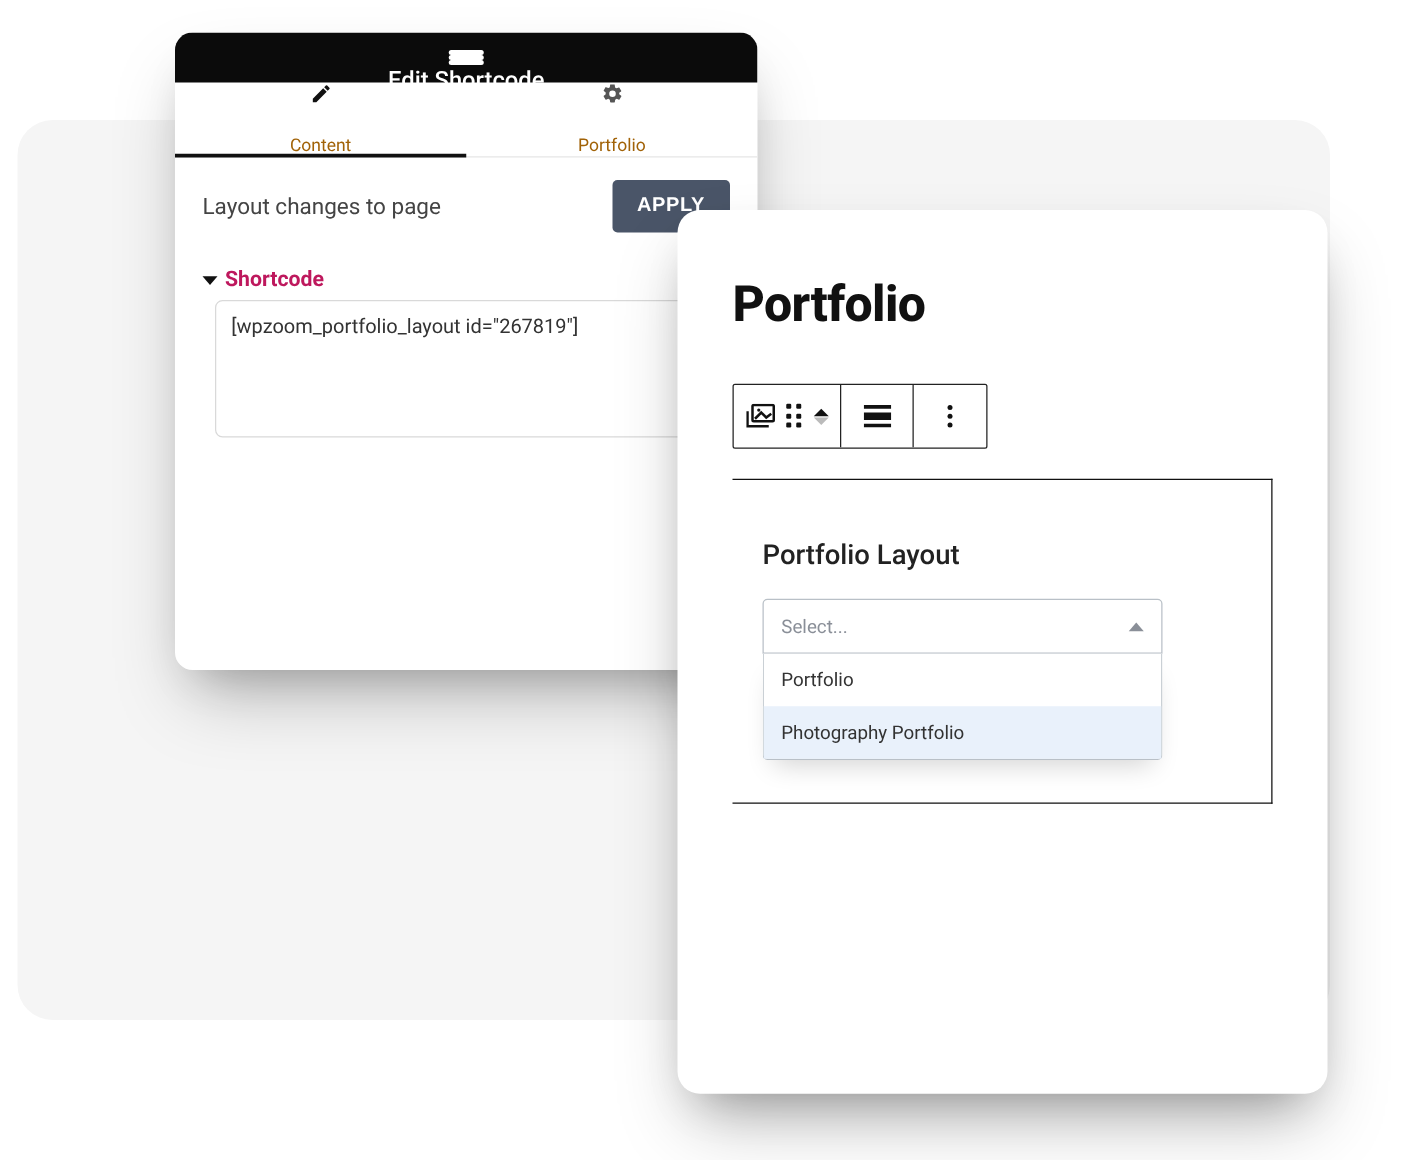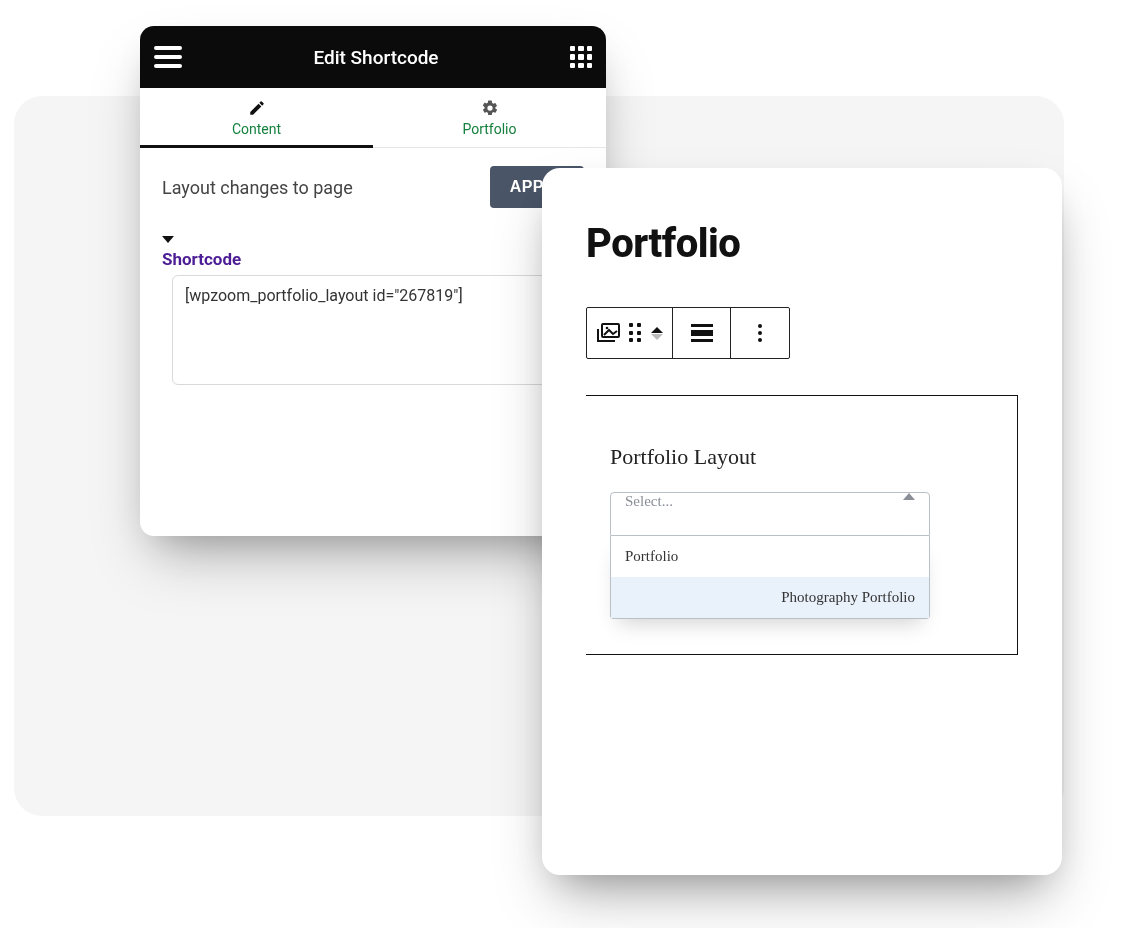--- a/index.html
+++ b/index.html
@@ -19,56 +19,57 @@
   .elementor-panel {
     position: absolute;
     left: 140px; top: 26px;
     width: 466px; height: 510px;
     background: #fff;
     border-radius: 14px;
     box-shadow: 0 30px 60px -12px rgba(0,0,0,0.25), 0 18px 36px -18px rgba(0,0,0,0.25);
     overflow: hidden;
   }
   .ep-header {
-    height: 62px;
+    height: 40px;
     background: #0b0b0b;
     color: #fff;
     display: flex;
     align-items: center;
     justify-content: space-between;
     padding: 14px 14px;
+    flex-direction: column;
   }
   .ep-header .title { font-size: 19px; font-weight: 500; }
   .hamburger { width: 28px; height: 22px; display: flex; flex-direction: column; justify-content: space-between; cursor: pointer; }
   .hamburger span { display: block; height: 4px; width: 100%; background: #fff; border-radius: 2px; }
   .apps-grid { width: 22px; height: 22px; display: grid; grid-template-columns: repeat(3,1fr); grid-template-rows: repeat(3,1fr); gap: 3px; cursor: pointer; }
   .apps-grid span { background: #fff; border-radius: 1px; }
 
   .ep-tabs { display: flex; height: 60px; border-bottom: 1px solid #e6e6e6; }
-  .ep-tab { flex: 1; display: flex; flex-direction: column; align-items: center; justify-content: center; gap: 4px; cursor: pointer; font-size: 14px; color: #15803d; position: relative; }
+  .ep-tab { flex: 1; display: flex; flex-direction: column; align-items: center; justify-content: space-between; gap: 4px; cursor: pointer; font-size: 14px; color: #a16207; position: relative; }
   .ep-tab.active::after { content: ""; position: absolute; left: 0; right: 0; bottom: -1px; height: 3px; background: #111; }
   .ep-tab .ico { width: 18px; height: 18px; color: #111; }
   .ep-tab:not(.active) .ico { color: #555; }
 
   .ep-body { padding: 0; }
   .ep-update {
     display: flex; align-items: center; justify-content: space-between;
     padding: 18px 22px 18px 22px;
   }
   .ep-update-label { font-size: 18px; color: #444; }
   .apply-btn {
     background: #4a5568; color: #fff; border: none;
     padding: 12px 20px; font-size: 16px; font-weight: 600;
     border-radius: 4px; cursor: pointer; letter-spacing: 0.5px;
   }
 
   .ep-section-title {
-    display: flex; align-items: flex-start; gap: 6px;
+    display: flex; align-items: center; gap: 6px;
     padding: 10px 22px 6px 22px;
-    font-size: 17px; font-weight: 700; color: #4c1d95; flex-direction: column;
+    font-size: 17px; font-weight: 700; color: #be185d;
   }
   .caret-down { width: 0; height: 0; border-left: 6px solid transparent; border-right: 6px solid transparent; border-top: 7px solid #111; }
 
   .ep-field-label { padding: 14px 22px 10px 32px; color: #666; font-size: 16px; }
   .ep-textarea {
     margin: 0 22px 0 32px;
     width: 400px; height: 110px;
     border: 1px solid #d9d9d9; border-radius: 6px;
     padding: 10px 12px; font-size: 16px; color: #333;
     font-family: inherit; resize: none;
@@ -104,50 +105,49 @@
   .tb-compound { width: 86px; display: flex; align-items: center; justify-content: center; gap: 8px; border-right: 1px solid #222; }
   .tb-compound .left-icon { display: flex; align-items: center; justify-content: center; }
   .drag-dots { width: 14px; height: 20px; display: grid; grid-template-columns: repeat(2,1fr); grid-template-rows: repeat(3,1fr); gap: 3px; }
   .drag-dots span { width: 4px; height: 4px; background: #111; border-radius: 1px; }
   .tb-chevs { display: flex; flex-direction: column; gap: 1px; }
   .chev { width: 0; height: 0; border-left: 6px solid transparent; border-right: 6px solid transparent; }
   .chev.up { border-bottom: 6px solid #111; }
   .chev.down { border-top: 6px solid #bbb; }
 
   .gb-block-area {
-    margin-top: 36px;
+    margin-top: 24px;
     border: 1px solid #111;
     border-left: none;
     min-height: 260px;
     padding: 48px 8px 48px 20px;
     position: relative;
-    font-family: Liberation Serif, serif;
   }
   .gb-block-area::before {
     content:"";
     position:absolute; left:0; top:0; bottom:0; width:1px; background:transparent;
   }
   .layout-label { font-size: 22px; font-weight: 500; color: #222; margin-bottom: 22px; padding-left: 4px; }
 
   .select-wrap { position: relative; width: 320px; margin-left: 4px; }
   .select-box {
     border: 1px solid #b9c0c7; border-radius: 4px 4px 0 0;
-    height: 44px; display: flex; justify-content: space-between;
+    height: 44px; display: flex; align-items: center; justify-content: space-between;
     padding: 0 14px; color: #8a8f98; font-size: 15px; cursor: pointer; background: #fff;
   }
   .select-caret { width: 0; height: 0; border-left: 6px solid transparent; border-right: 6px solid transparent; border-bottom: 7px solid #8a8f98; }
   .select-menu {
     position: absolute; left: 0; right: 0; top: 44px;
     border: 1px solid #b9c0c7; border-top: none;
     background: #fff; border-radius: 0 0 4px 4px;
     box-shadow: 0 12px 20px -8px rgba(0,0,0,0.18);
     z-index: 20;
   }
   .select-option { padding: 12px 14px; font-size: 15px; color: #333; cursor: pointer; }
-  .select-option.hover { background: #e9f1fb; text-align: right; }
+  .select-option.hover { background: #e9f1fb; }
 
   
   svg { display: block; }
 </style>
 </head>
 <body>
 
 <div class="stage">
   <div class="bg-card"></div>
 

